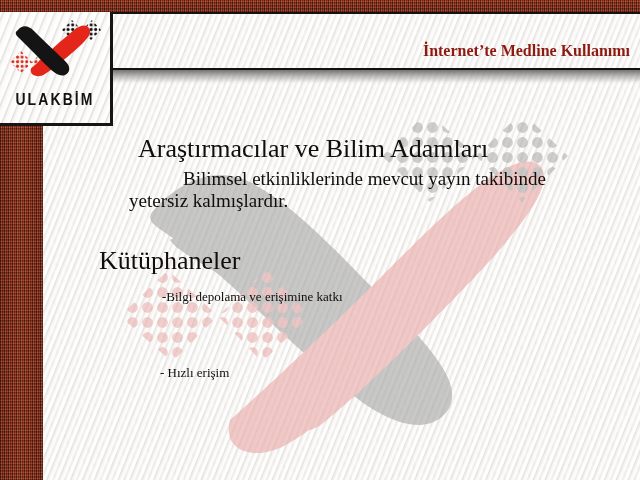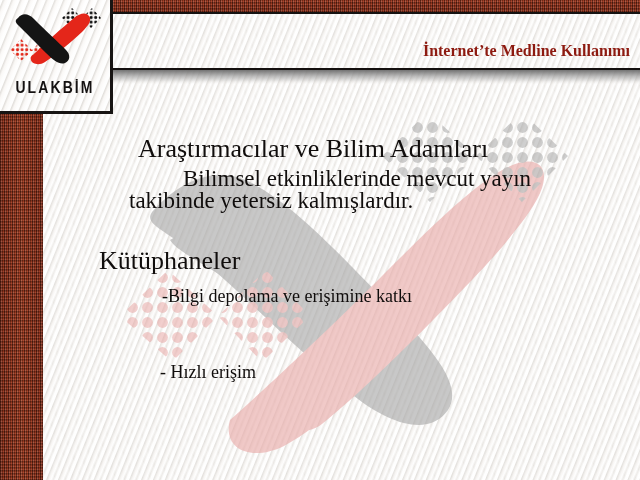--- a/index.html
+++ b/index.html
@@ -117,21 +117,21 @@
     background: linear-gradient(180deg,
       rgba(108,108,108,0.95) 0%,
       rgba(160,160,160,0.70) 45%,
       rgba(210,208,205,0.25) 85%,
       rgba(235,233,230,0) 100%);
   }
 
   
   .logo-plate {
     position: absolute;
-    left: 0; top: 0;
+    left: 0; top: 12px;
     width: 113px; height: 114px;
     background-color: #f3f1ef;
     background-image:
       repeating-linear-gradient(112deg,
         rgba(255,255,255,0.95) 0px,
         rgba(255,255,255,0.95) 2px,
         rgba(222,219,215,0.8) 3px,
         rgba(250,248,246,0.95) 5px,
         rgba(255,255,255,0.9) 8px),
       linear-gradient(#fcfbfa, #efedea);
@@ -181,28 +181,28 @@
   .blk { position: absolute; color: #100d0c; }
 
   .heading {
     font-family: "Liberation Serif", "DejaVu Serif", serif;
     font-size: 26px;
     line-height: 26px;
     white-space: nowrap;
   }
   .para {
     font-family: "Liberation Serif", "DejaVu Serif", serif;
-    font-size: 23px;
+    font-size: 19px;
     line-height: 22px;
   }
   .para .indent { display: inline-block; width: 54px; }
 
   .bullet {
     font-family: "Liberation Serif", "DejaVu Serif", serif;
-    font-size: 18px;
+    font-size: 13px;
     line-height: 23px;
   }
 
   #b-researchers  { left: 138px; top: 136px; }
   #b-research-txt { left: 129px; top: 168px; width: 420px; }
   #b-libraries    { left: 99px;  top: 248px; }
   #b-bullet-1     { left: 162px; top: 285px; width: 400px; }
   #b-bullet-2     { left: 162px; top: 311px; width: 340px; }
   #b-bullet-3     { left: 160px; top: 361px; width: 340px; }
 </style>

